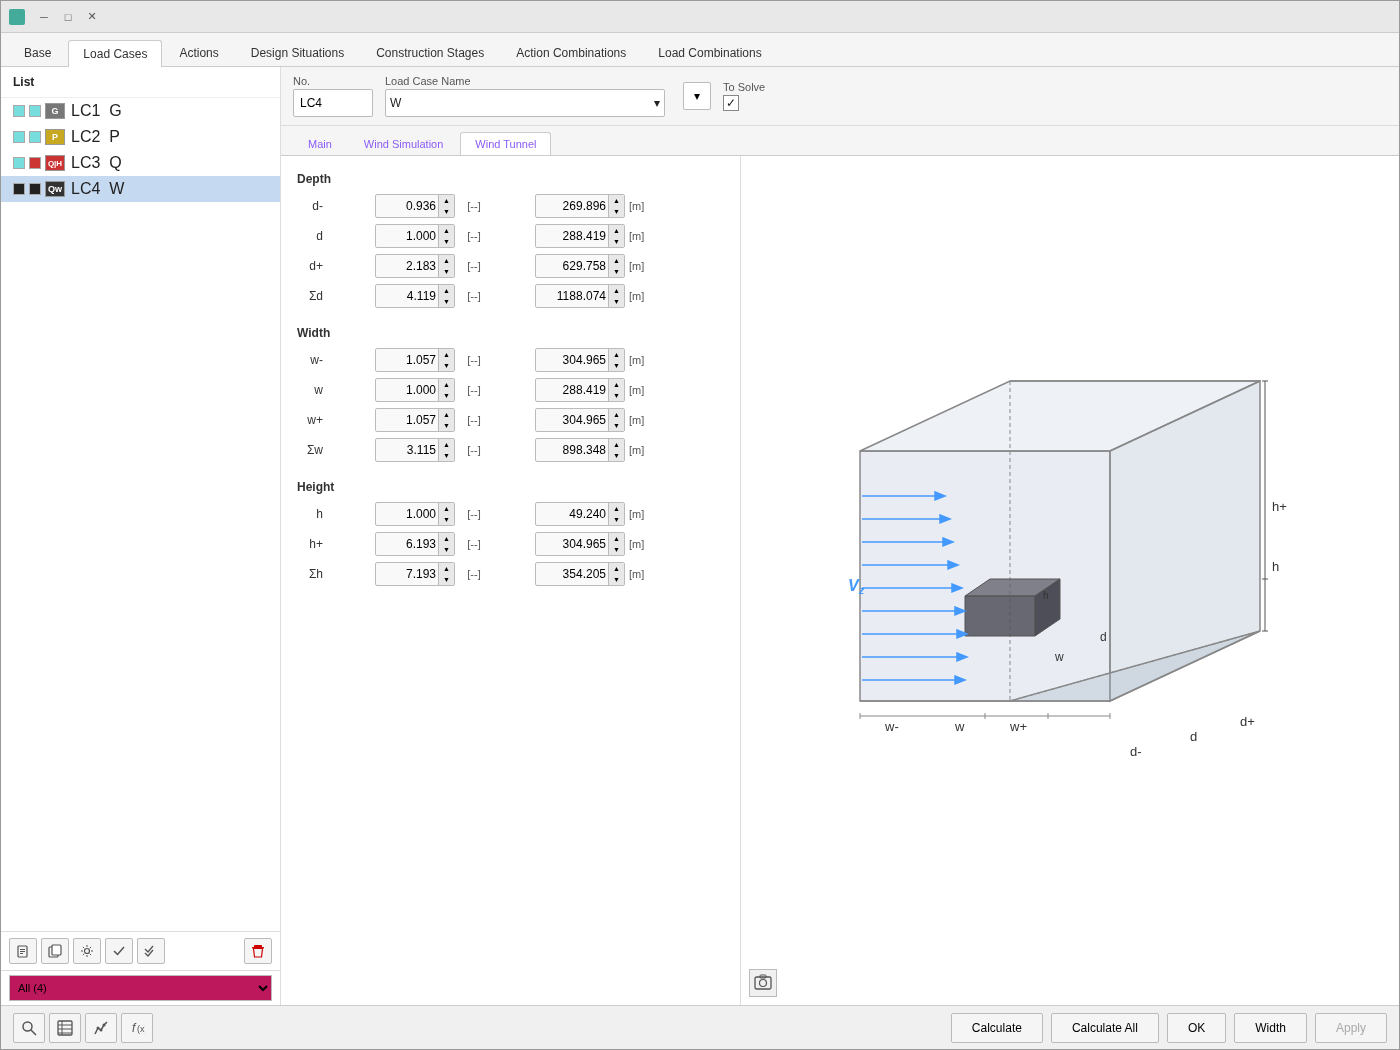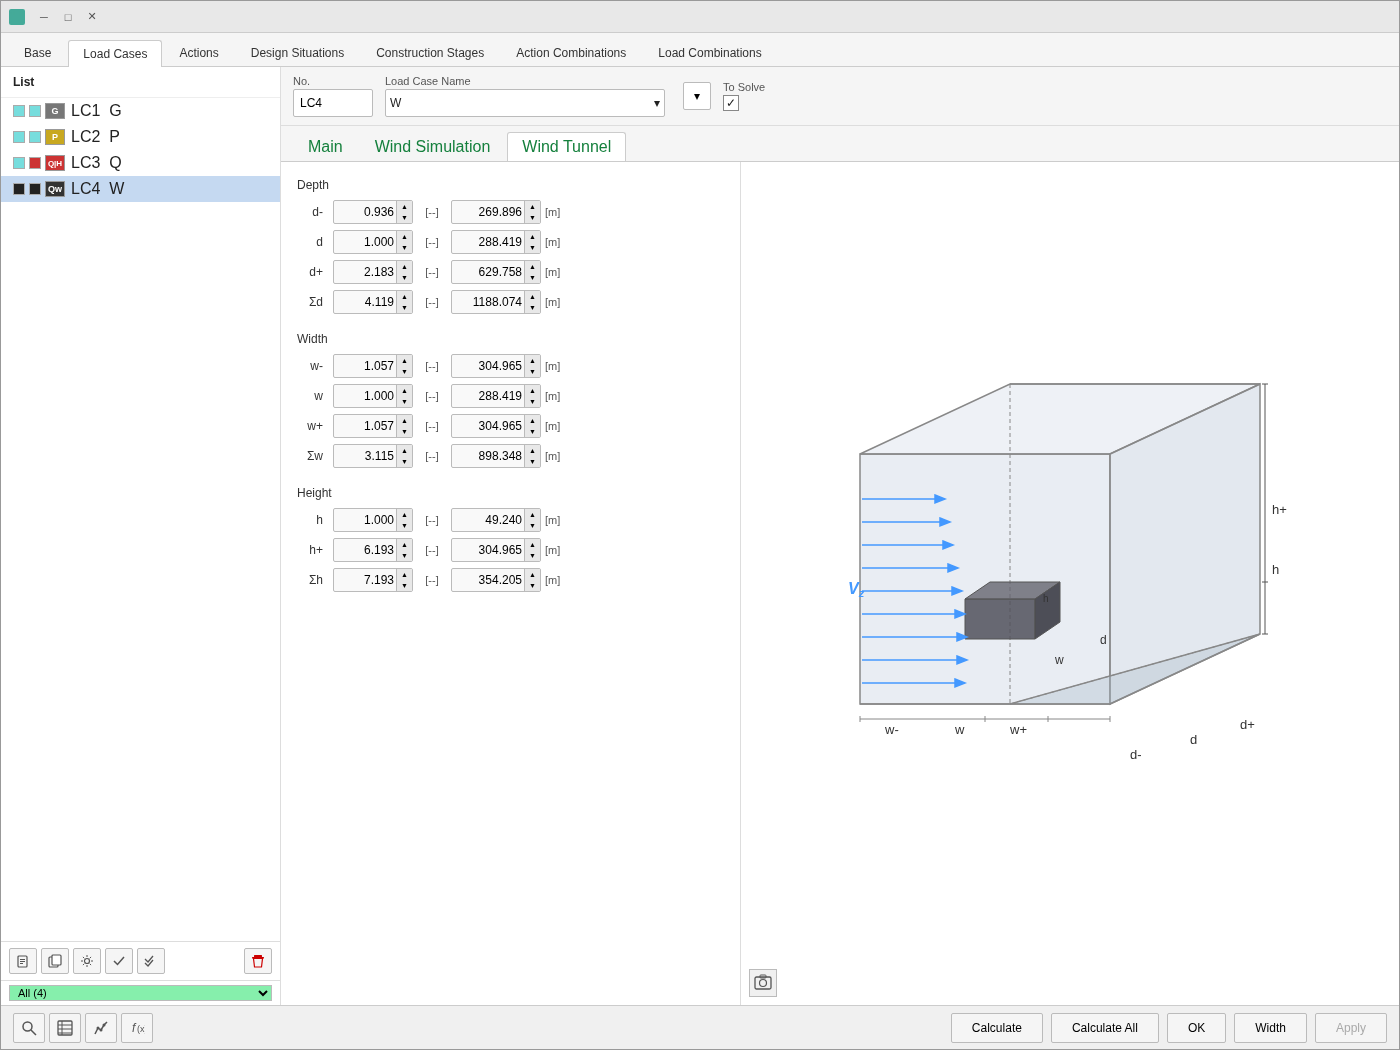--- a/index.html
+++ b/index.html
@@ -29,52 +29,52 @@
     .list-item { display: flex; align-items: center; padding: 4px 12px; cursor: pointer; height: 26px; }
     .list-item.active { background: #c5d9f1; }
     .list-item-color { width: 20px; height: 16px; margin-right: 6px; border: 1px solid #999; display: flex; align-items: center; justify-content: center; font-size: 9px; font-weight: bold; color: white; flex-shrink: 0; }
     .list-item-name { font-size: 16px; }
     
     
     .list-toolbar { border-top: 1px solid #ddd; padding: 6px 8px; display: flex; gap: 4px; align-items: center; }
     .toolbar-btn { width: 28px; height: 26px; border: 1px solid #bbb; background: #f5f5f5; cursor: pointer; display: flex; align-items: center; justify-content: center; font-size: 13px; border-radius: 2px; }
     .toolbar-btn.danger { color: #c00; font-size: 16px; font-weight: bold; }
     .list-filter { border-top: 1px solid #ddd; padding: 4px 8px; display: flex; align-items: center; }
-    .filter-select { flex: 1; height: 16px; border: 1px solid #bbb; font-size: 11px; padding: 0 4px; background: #86efac; }
+    .filter-select { flex: 1; height: 26px; border: 1px solid #bbb; font-size: 11px; padding: 0 4px; background: #be185d; }
     
     
     .right-panel { flex: 1; display: flex; flex-direction: column; background: #f5f5f5; }
     
     
     .form-header { display: flex; padding: 8px 12px; gap: 12px; align-items: center; background: #f5f5f5; border-bottom: 1px solid #ddd; }
     .field-group { display: flex; flex-direction: column; gap: 2px; }
     .field-label { font-size: 11px; color: #555; font-weight: 500; }
     .field-input { height: 28px; border: 1px solid #bbb; padding: 0 6px; font-size: 12px; background: white; border-radius: 2px; }
     .field-input.no-input { width: 80px; }
     .field-select { height: 28px; border: 1px solid #bbb; padding: 0 4px; font-size: 12px; background: white; width: 280px; border-radius: 2px; display: flex; align-items: center; justify-content: space-between; cursor: pointer; }
     .to-solve-section { display: flex; flex-direction: column; gap: 2px; flex: 1; }
     
     
     .inner-tabs { display: flex; padding: 6px 12px 0; background: #f5f5f5; border-bottom: 1px solid #ccc; }
-    .inner-tab { padding: 5px 14px; font-size: 16px; cursor: pointer; border: 1px solid transparent; border-bottom: none; background: transparent; color: #15803d; border-radius: 3px 3px 0 0; margin-right: 2px; }
+    .inner-tab { padding: 5px 14px; font-size: 11px; cursor: pointer; border: 1px solid transparent; border-bottom: none; background: transparent; color: #8b5cf6; border-radius: 3px 3px 0 0; margin-right: 2px; }
     .inner-tab.active { background: white; border-color: #ccc; border-bottom-color: white; }
     
     
     .tab-content { flex: 1; display: flex; overflow: hidden; }
     
     
     .form-panel { width: 460px; background: white; padding: 16px; overflow-y: auto; border-right: 1px solid #ddd; }
     .section-title { font-weight: bold; font-size: 12px; color: #333; margin-bottom: 10px; padding-bottom: 4px; }
     .dim-group { margin-bottom: 18px; }
-    .dim-group-title { font-weight: 400; font-size: 12px; margin-bottom: 8px; color: #333; }
+    .dim-group-title { font-weight: 700; font-size: 12px; margin-bottom: 8px; color: #333; }
     .dim-row { display: flex; align-items: center; margin-bottom: 6px; gap: 4px; }
     .dim-label { width: 32px; font-size: 12px; color: #333; text-align: right; padding-right: 6px; }
     .dim-unit { width: 30px; font-size: 11px; color: #555; text-align: center; }
     .dim-unit2 { width: 26px; font-size: 11px; color: #555; }
-    .spin-wrap { position: relative; display: inline-flex; align-items: center; }
+    .spin-wrap { position: relative; display: inline-flex; align-items: center; margin-left: 42px; }
     .spin-input { width: 80px; height: 24px; border: 1px solid #bbb; padding: 0 18px 0 4px; font-size: 12px; text-align: right; background: #f9f9f9; border-radius: 2px; }
     .spin-btns { display: flex; flex-direction: column; position: absolute; right: 1px; top: 1px; height: 22px; }
     .spin-up, .spin-down { width: 16px; height: 11px; border: none; background: #e8e8e8; cursor: pointer; font-size: 7px; display: flex; align-items: center; justify-content: center; padding: 0; border-left: 1px solid #bbb; }
     
     
     .viz-panel { flex: 1; background: white; display: flex; align-items: center; justify-content: center; position: relative; min-height: 400px; }
     .viz-footer { position: absolute; bottom: 8px; left: 8px; }
     .viz-icon { width: 28px; height: 28px; border: 1px solid #bbb; background: #f0f0f0; display: flex; align-items: center; justify-content: center; cursor: pointer; font-size: 14px; }
     
     

